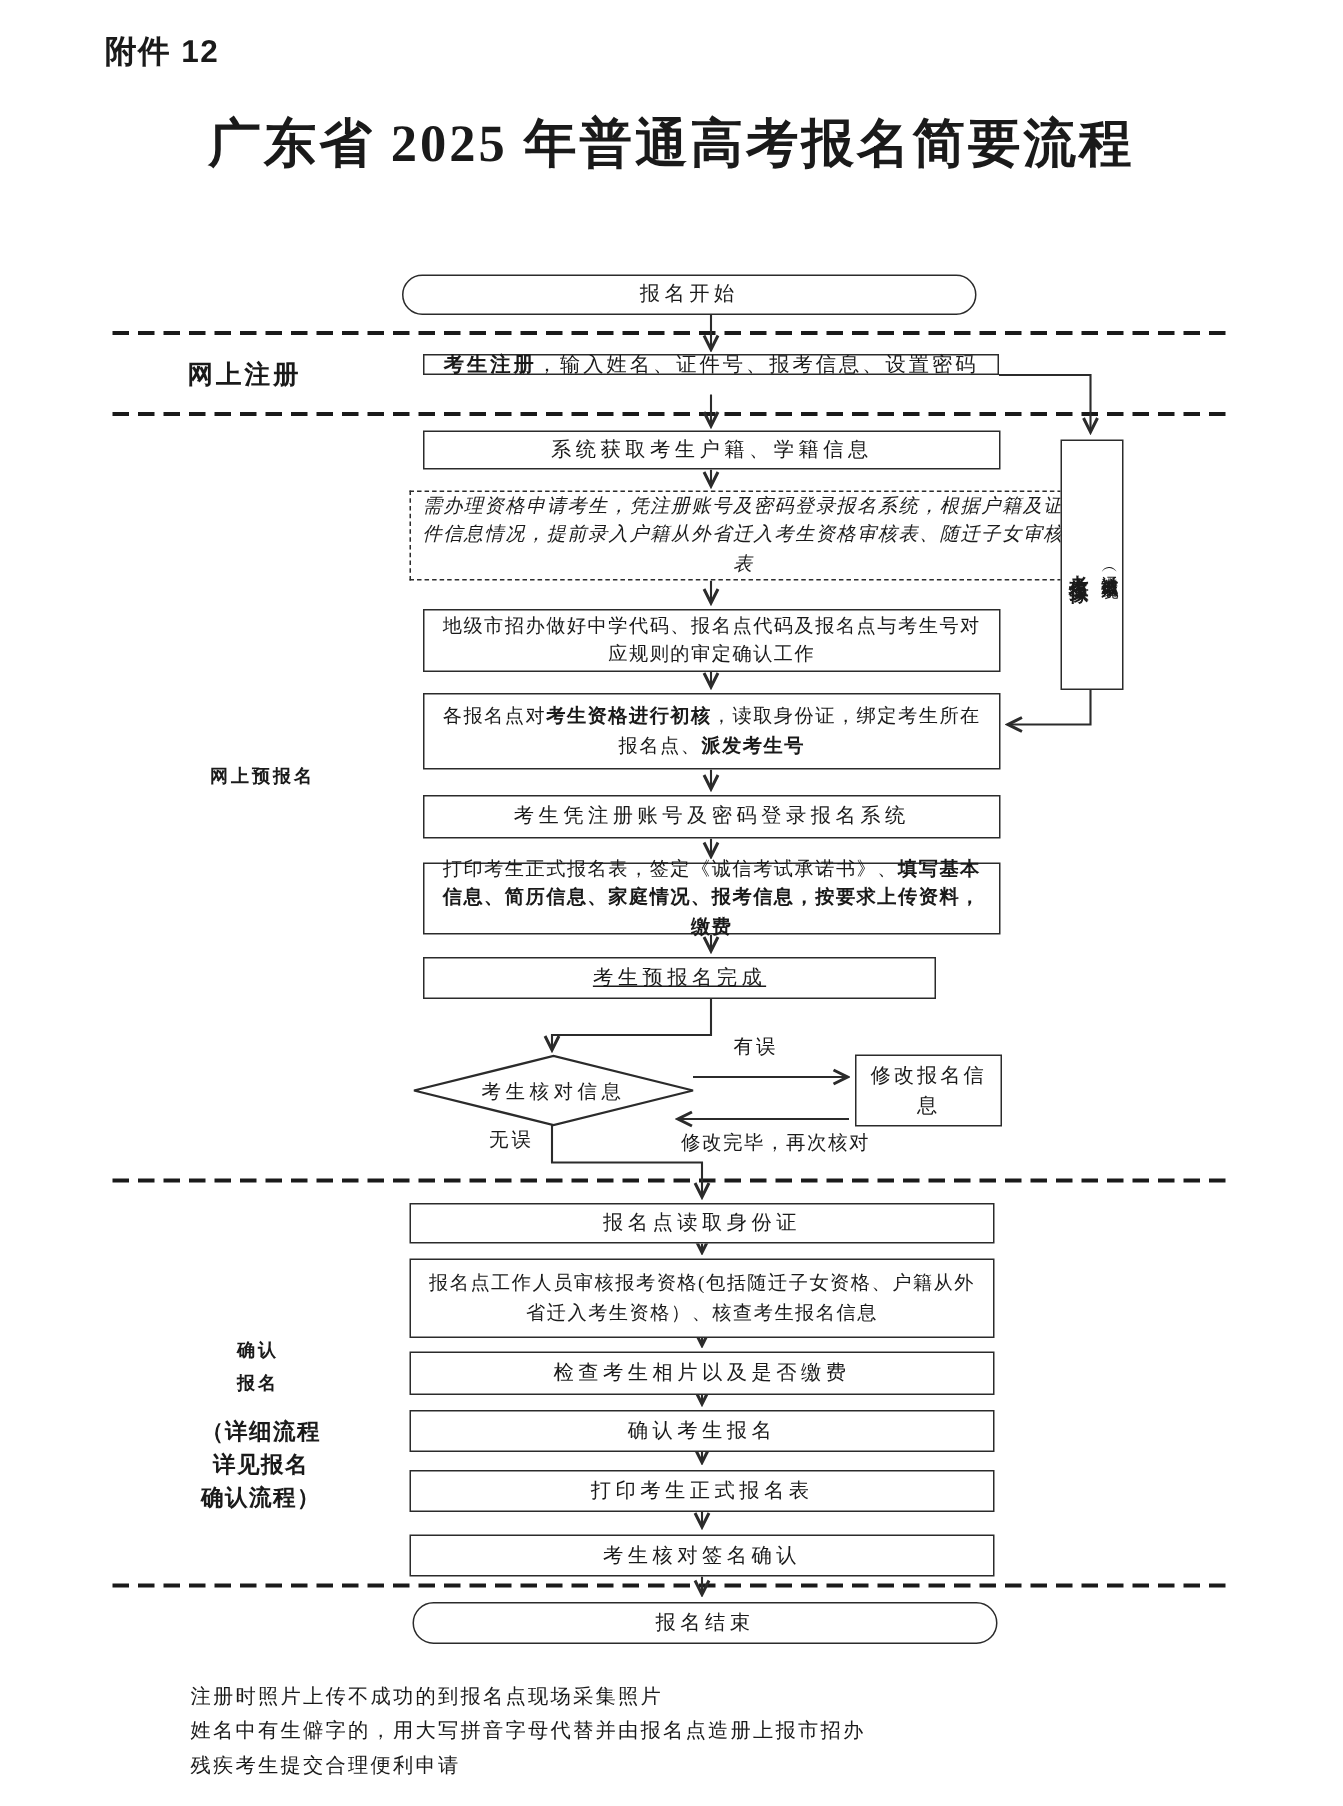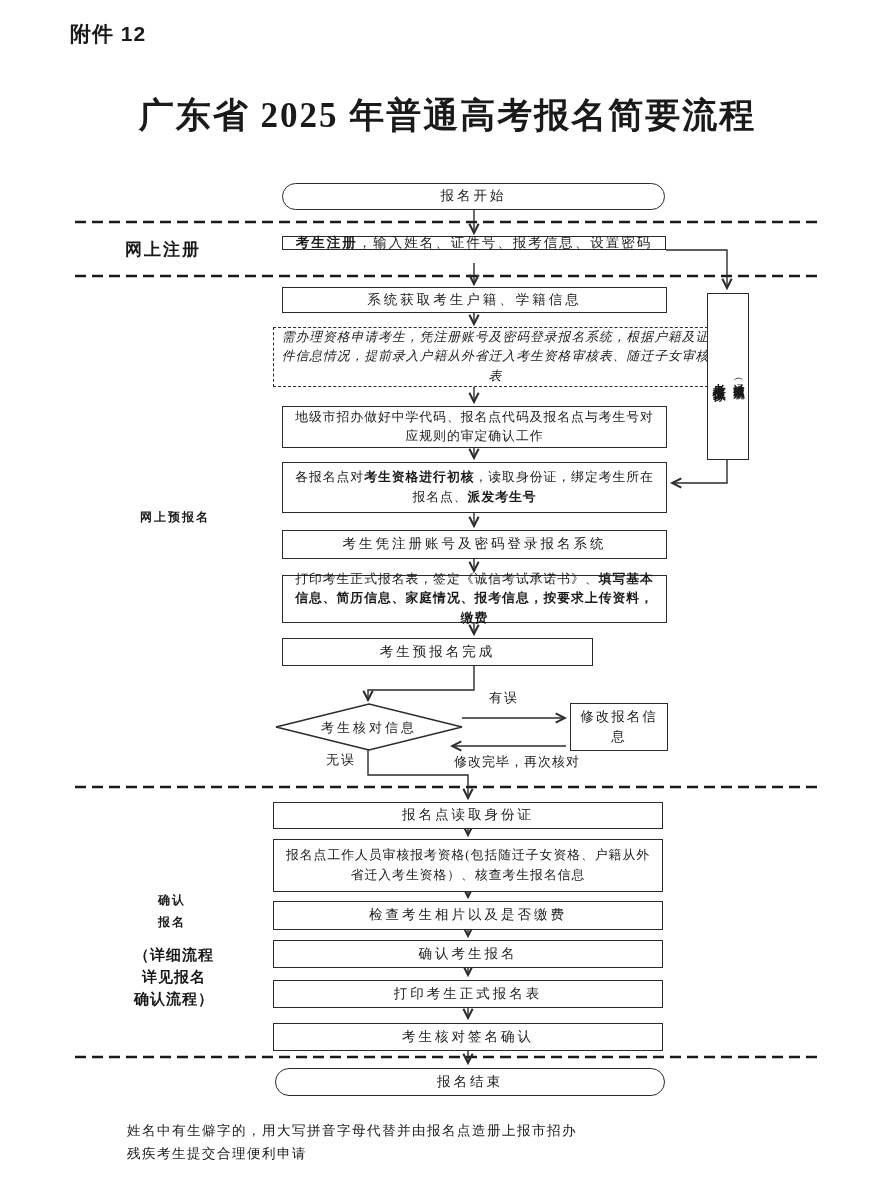--- a/index.html
+++ b/index.html
@@ -9,21 +9,21 @@
   .fbox{position:absolute;z-index:1;border:1.6px solid #2b2b2b;background:#ffffff;
         display:flex;align-items:center;justify-content:center;text-align:center;
         box-sizing:border-box;font-size:13.5px;letter-spacing:3px;line-height:1.5;
         padding:2px 5px;}
   .fbox.ml{font-size:12.8px;letter-spacing:1px;padding:2px 6px;}
   .pill{border-radius:15px;}
   .dashedbox{border:1.8px dashed #2b2b2b;}
   .b{font-weight:bold;}
   .attach{position:absolute;left:70px;top:20px;font-size:21px;letter-spacing:1px;
           font-family:"Liberation Sans", sans-serif;font-weight:bold;z-index:1;}
-  .title{position:absolute;left:0;top:92px;width:895px;text-align:center;z-index:1;
+  .title{position:absolute;left:0;top:72px;width:895px;text-align:center;z-index:1;
          font-size:35px;font-weight:bold;letter-spacing:2px;}
   .stage{position:absolute;z-index:1;font-weight:bold;text-align:center;
          font-size:12px;letter-spacing:2px;}
   .edge-label{position:absolute;z-index:2;font-size:13px;letter-spacing:2px;
               text-align:center;background:transparent;}
   .diamond-text{position:absolute;z-index:2;font-size:13px;letter-spacing:3px;
                 text-align:center;}
   .vtext{display:flex;height:100%;align-items:center;justify-content:center;gap:1px;}
   .vmain{writing-mode:vertical-rl;font-weight:bold;font-size:13px;letter-spacing:2px;}
   .vnote{writing-mode:vertical-rl;font-size:11.5px;letter-spacing:0.5px;}
@@ -80,21 +80,21 @@
 <div class="stage" style="left:122px;top:889px;width:100px;line-height:22px;">
   <span style="display:block;">确认</span>
   <span style="display:block;">报名</span>
 </div>
 <div class="stage" style="left:104px;top:944px;width:140px;line-height:22px;font-size:15px;letter-spacing:1px;">
   <span style="display:block;">（详细流程</span>
   <span style="display:block;">详见报名</span>
   <span style="display:block;">确认流程）</span>
 </div>
 
-<div class="fbox pill" style="left:282px;top:183px;width:383px;height:27px;">报名开始</div>
+<div class="fbox pill" style="left:268px;top:183px;width:383px;height:27px;">报名开始</div>
 
 <div class="fbox" style="left:282px;top:236px;width:384px;height:14px;letter-spacing:2px;">
     <span class="b">考生注册</span>
     <span>，输入姓名、证件号、报考信息、设置密码</span>
   </div>
 
 <div class="fbox" style="left:282px;top:287px;width:385px;height:26px;">系统获取考生户籍、学籍信息</div>
 
 <div class="fbox ml dashedbox" style="left:273px;top:327px;width:445px;height:60px;font-style:italic;">需办理资格申请考生，凭注册账号及密码登录报名系统，根据户籍及证件信息情况，提前录入户籍从外省迁入考生资格审核表、随迁子女审核表</div>
 
@@ -103,21 +103,21 @@
 <div class="fbox ml" style="left:282px;top:462px;width:385px;height:51px;">
     <span><span>各报名点对</span><span class="b">考生资格进行初核</span><span>，读取身份证，绑定考生所在报名点、</span><span class="b">派发考生号</span></span>
   </div>
 
 <div class="fbox" style="left:282px;top:530px;width:385px;height:29px;">考生凭注册账号及密码登录报名系统</div>
 
 <div class="fbox ml" style="left:282px;top:575px;width:385px;height:48px;">
     <span><span>打印考生正式报名表，签定《诚信考试承诺书》、</span><span class="b">填写基本信息、简历信息、家庭情况、报考信息，按要求上传资料，缴费</span></span>
   </div>
 
-<div class="fbox" style="left:282px;top:638px;width:311px;height:28px;">考生预报名完成</div>
+<div class="fbox" style="left:282px;top:638px;width:342px;height:28px;text-decoration:underline;">考生预报名完成</div>
 
 <div class="diamond-text" style="left:289px;top:719px;width:160px;">考生核对信息</div>
 
 <div class="fbox" style="left:570px;top:703px;width:98px;height:48px;letter-spacing:2px;">修改报名信息</div>
 
 <div class="edge-label" style="left:474px;top:689px;width:60px;">有误</div>
 <div class="edge-label" style="left:311px;top:751px;width:60px;">无误</div>
 <div class="edge-label" style="left:437px;top:753px;width:160px;letter-spacing:1px;">修改完毕，再次核对</div>
 
 <div class="fbox" style="left:707px;top:293px;width:42px;height:167px;padding:3px 1px;">
@@ -135,15 +135,16 @@
 
 <div class="fbox" style="left:273px;top:940px;width:390px;height:28px;">确认考生报名</div>
 
 <div class="fbox" style="left:273px;top:980px;width:390px;height:28px;">打印考生正式报名表</div>
 
 <div class="fbox" style="left:273px;top:1023px;width:390px;height:28px;">考生核对签名确认</div>
 
 <div class="fbox pill" style="left:275px;top:1068px;width:390px;height:28px;">报名结束</div>
 
 <div class="footnotes">
+  <div>注册时照片上传不成功的到报名点现场采集照片</div>
   <div>姓名中有生僻字的，用大写拼音字母代替并由报名点造册上报市招办</div>
   <div>残疾考生提交合理便利申请</div>
 </div>
 
 </body></html>

